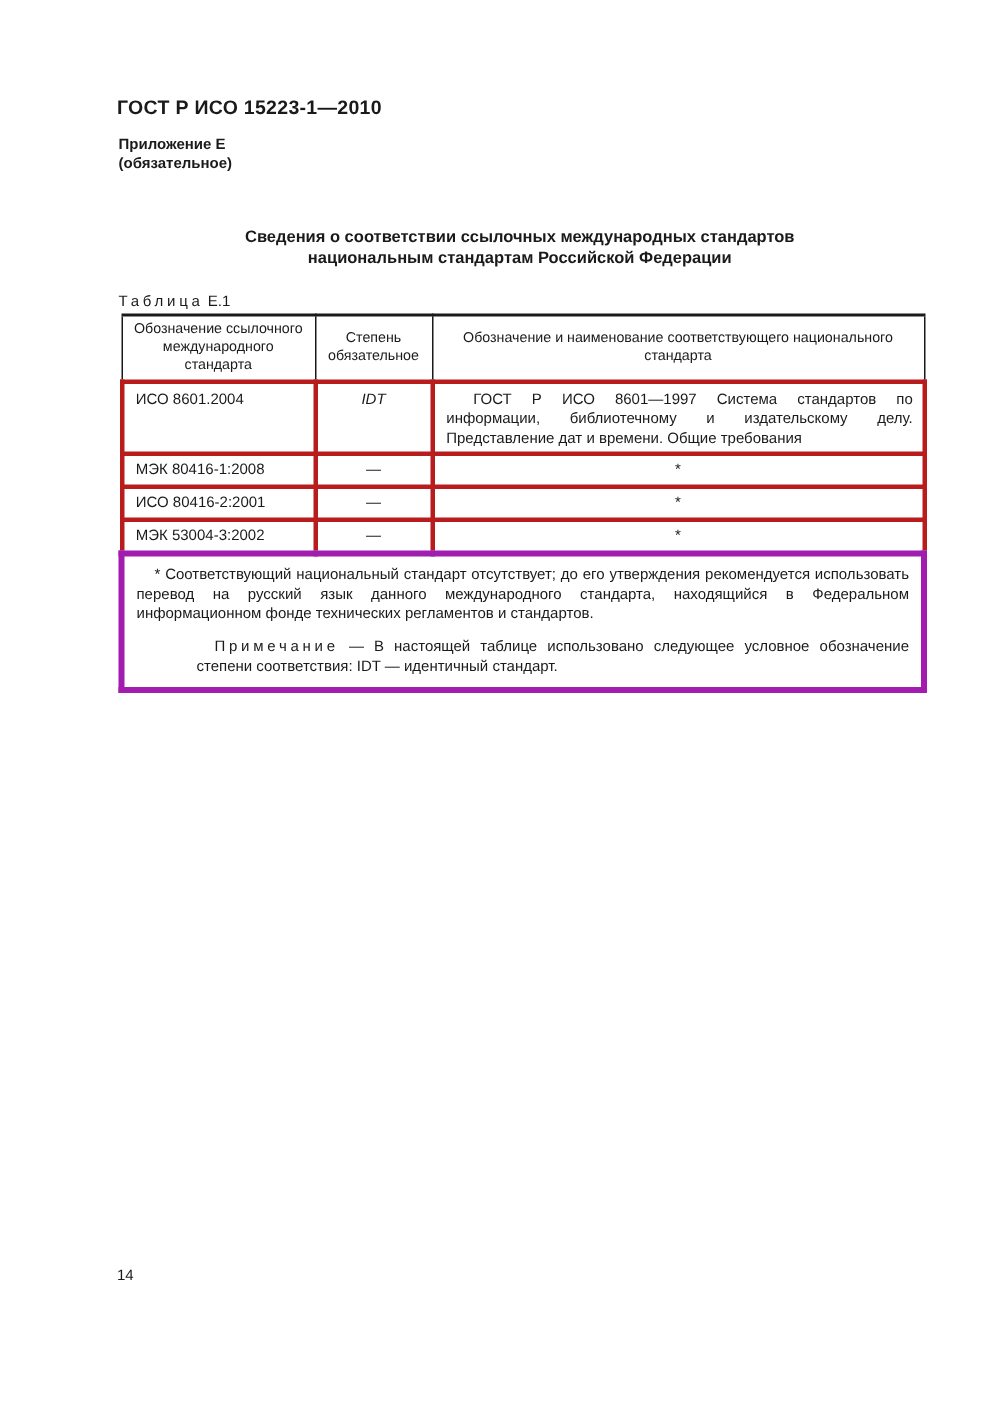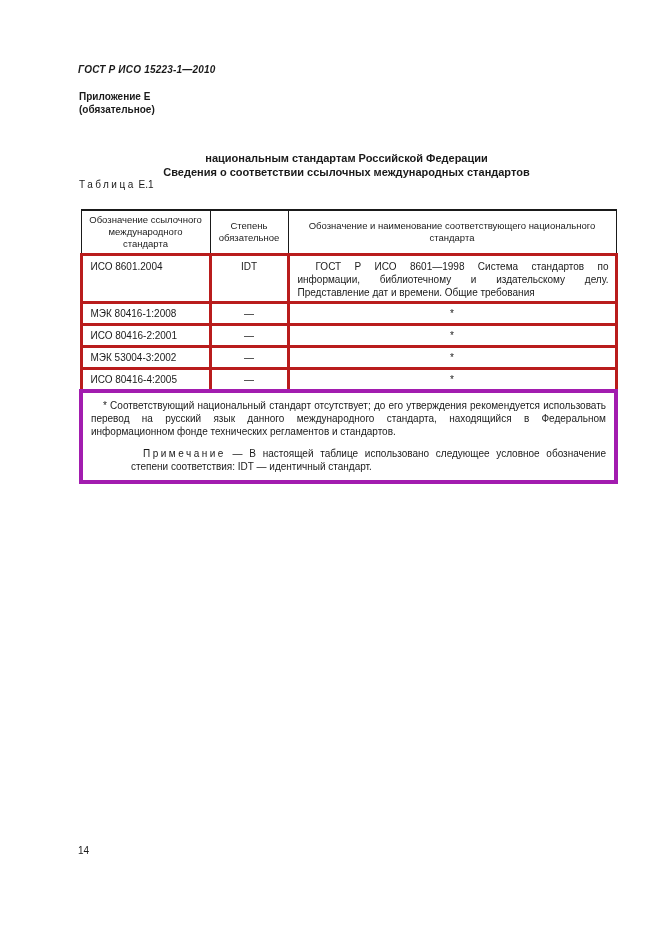--- a/index.html
+++ b/index.html
@@ -7,35 +7,35 @@
   body {
     width: 661px; height: 936px;
     position: relative;
     font-family: "Liberation Sans", sans-serif;
     color: #1a1a1a;
     overflow: hidden;
   }
 
   .doc-header {
     position: absolute; left: 78px; top: 64px;
-    font-size: 10px; font-weight: bold; letter-spacing: 0.2px; font-style: italic;
+    font-size: 13px; font-weight: bold; letter-spacing: 0.2px;
   }
 
   .annex {
     position: absolute; left: 79px; top: 90px; width: 535px;
     text-align: left; font-weight: bold; font-size: 10px; line-height: 13px;
   }
 
   .doc-title {
     position: absolute; left: 79px; top: 151px; width: 535px;
     text-align: center; font-weight: bold; font-size: 11px; line-height: 14px;
   }
 
   .table-caption {
-    position: absolute; left: 79px; top: 179px;
+    position: absolute; left: 79px; top: 196px;
     font-size: 10px;
   }
   .spaced { letter-spacing: 2.5px; }
 
   .table-wrap { position: absolute; left: 79px; top: 209px; }
 
   table {
     border-collapse: collapse;
     width: 535px;
     table-layout: fixed;
@@ -57,21 +57,21 @@
   }
   td {
     border: 3px solid #b91c1c;
     font-size: 10px; line-height: 13px;
     padding: 2px 6px;
   }
   tr.row-tall td { height: 43px; vertical-align: top; padding-top: 4px; }
   tr.row-std td  { height: 22px; vertical-align: middle; }
 
   td.cell-standard { text-align: left; padding-left: 8px; }
-  td.cell-degree   { text-align: center; }
+  td.cell-degree   { text-align: center; font-style: italic; }
   td.cell-national-text {
     text-align: justify;
     text-indent: 18px;
     padding-left: 8px; padding-right: 6px;
   }
   td.cell-national-star { text-align: center; }
 
   td.notes-cell {
     border: 4px solid #a21caf;
     padding: 2px 8px 7px 8px;
@@ -99,22 +99,22 @@
 <body>
 
 <div class="doc-header">ГОСТ Р ИСО 15223-1—2010</div>
 
 <div class="annex">
   <div>Приложение Е</div>
   <div>(обязательное)</div>
 </div>
 
 <div class="doc-title">
+  <div>Сведения о соответствии ссылочных международных стандартов</div>
   <div>национальным стандартам Российской Федерации</div>
-  <div>Сведения о соответствии ссылочных международных стандартов</div>
 </div>
 
 <div class="table-caption"><span class="spaced">Таблица</span> <span>Е.1</span></div>
 
 <div class="table-wrap">
   <table>
     <colgroup>
         <col class="c1">
         <col class="c2">
         <col class="c3">
@@ -123,42 +123,37 @@
       <tr>
         <th>Обозначение ссылочного международного стандарта</th>
         <th>Степень обязательное</th>
         <th>Обозначение и наименование соответствующего национального стандарта</th>
       </tr>
     </thead>
     <tbody>
       <tr class="row-tall">
         <td class="cell-standard">ИСО 8601.2004</td>
         <td class="cell-degree">IDT</td>
-        <td class="cell-national-text">ГОСТ Р ИСО 8601—1998 Система стандартов по информации, библиотечному и издательскому делу. Представление дат и времени. Общие требования</td>
+        <td class="cell-national-text">ГОСТ Р ИСО 8601—1997 Система стандартов по информации, библиотечному и издательскому делу. Представление дат и времени. Общие требования</td>
       </tr>
       <tr class="row-std">
         <td class="cell-standard">МЭК 80416-1:2008</td>
         <td class="cell-degree">—</td>
         <td class="cell-national-star">*</td>
       </tr>
       <tr class="row-std">
         <td class="cell-standard">ИСО 80416-2:2001</td>
         <td class="cell-degree">—</td>
         <td class="cell-national-star">*</td>
       </tr>
       <tr class="row-std">
         <td class="cell-standard">МЭК 53004-3:2002</td>
         <td class="cell-degree">—</td>
         <td class="cell-national-star">*</td>
       </tr>
-      <tr class="row-std">
-        <td class="cell-standard">ИСО 80416-4:2005</td>
-        <td class="cell-degree">—</td>
-        <td class="cell-national-star">*</td>
-      </tr>
       <tr>
         <td class="notes-cell" colspan="3">
           <p class="footnote">* Соответствующий национальный стандарт отсутствует; до его утверждения рекомендуется использовать перевод на русский язык данного международного стандарта, находящийся в Федеральном информационном фонде технических регламентов и стандартов.</p>
           <p class="note"><span class="spaced">Примечание</span> <span>— В настоящей таблице использовано следующее условное обозначение степени соответствия: IDT — идентичный стандарт.</span></p>
         </td>
       </tr>
     </tbody>
   </table>
 </div>
 

